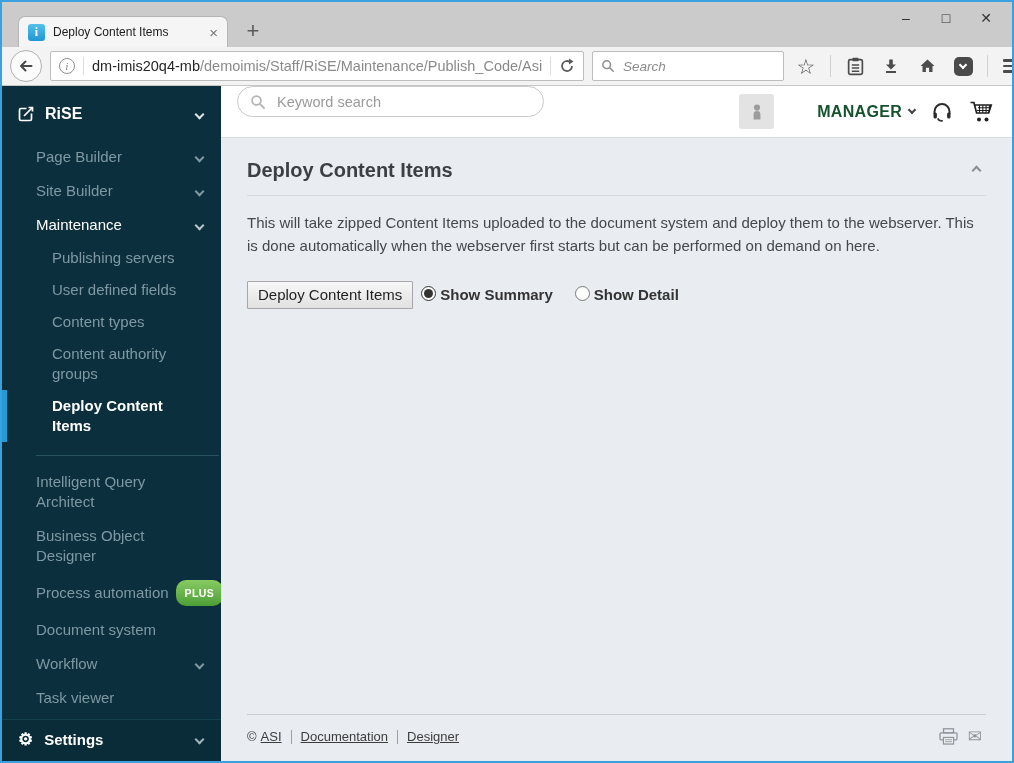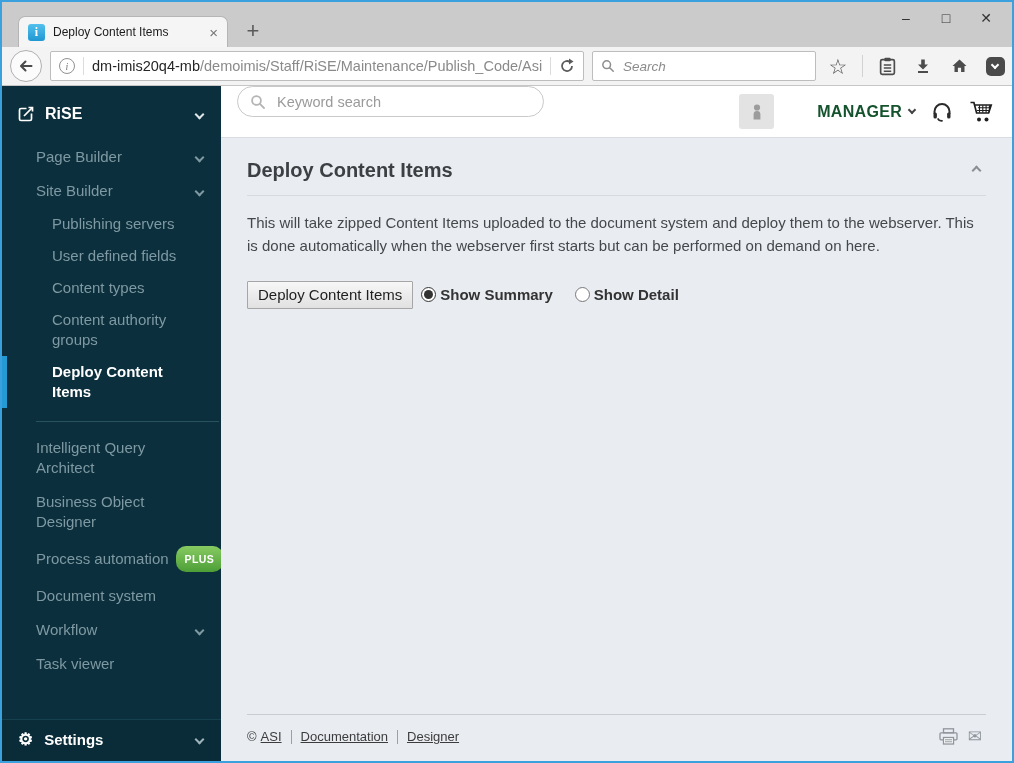--- a/index.html
+++ b/index.html
@@ -29,21 +29,21 @@
     display:flex; align-items:center; padding:0 8px; gap:8px; flex:none; }
   .back-btn { width:32px; height:32px; flex:none; border-radius:50%; border:1px solid #b0b0b0;
     background:#fbfbfb; display:flex; align-items:center; justify-content:center; }
   .urlbar { height:30px; width:534px; flex:none; background:#fff; border:1px solid #bdbdbd; border-radius:2px;
     display:flex; align-items:center; gap:8px; padding:0 8px; }
   .info-circle { width:16px; height:16px; flex:none; border-radius:50%; border:1px solid #919191; color:#777;
     font-size:10px; display:flex; align-items:center; justify-content:center; font-family:"Liberation Serif", serif; font-style:italic; }
   .url-sep { height:18px; border-left:1px solid #dcdcdc; }
   .url-text { flex:1; font-size:14.5px; color:#8a8a8a; white-space:nowrap; overflow:hidden; }
   .url-host { color:#262626; }
-  .searchbox { height:30px; width:224px; flex:none; background:#fff; border:1px solid #bdbdbd; border-radius:2px;
+  .searchbox { height:30px; width:192px; flex:none; background:#fff; border:1px solid #bdbdbd; border-radius:2px;
     display:flex; align-items:center; gap:6px; padding:0 8px; }
   .searchbox input { flex:1; min-width:0; border:none; outline:none; background:transparent;
     font-family:inherit; font-size:13.5px; font-style:italic; color:#444; }
   .searchbox input::placeholder { color:#8c8c8c; font-style:italic; }
   .kw-search input::placeholder { color:#9a9a9a; font-style:normal; }
   .tb-icon { width:28px; height:30px; display:flex; align-items:center; justify-content:center; color:#4c4c4c; flex:none; }
   .tb-sep { height:22px; border-left:1px solid #d2d2d2; margin:0 2px; }
   .star-glyph { font-size:21px; line-height:1; }
   .pocket { width:19px; height:19px; border-radius:5px; background:#4a4a4a;
     display:flex; align-items:center; justify-content:center; }
@@ -102,21 +102,21 @@
   .content { flex:1; display:flex; flex-direction:column; min-height:0; padding:0 26px; }
   .title-row { display:flex; align-items:center; justify-content:space-between;
     padding:21px 6px 13px 0; border-bottom:1px solid #d7dbe0; }
   h1 { margin:0; font-size:20px; font-weight:bold; color:#3d4043; }
   .collapse-chev { color:#8a8f94; cursor:pointer; }
   .description { margin:15px 0 0; font-size:15px; line-height:1.55; color:#45484b; max-width:750px; }
   .controls { margin-top:23px; display:flex; align-items:center; }
   .deploy-btn { font-family:inherit; font-size:15px; color:#1f1f1f; cursor:pointer;
     background:linear-gradient(#f7f7f7,#e1e1e1); border:1px solid #a6a6a6; border-radius:1px;
     padding:4px 10px 5px; }
-  .radio { display:flex; align-items:center; gap:4px; font-size:15px; font-weight:bold; color:#333; margin-left:8px; cursor:pointer; }
+  .radio { display:flex; gap:4px; font-size:15px; font-weight:bold; color:#333; margin-left:8px; cursor:pointer; }
   .radio + .radio { margin-left:22px; }
   .radio input { width:15px; height:15px; margin:0; accent-color:#333; }
 
   .footer { margin-top:auto; border-top:1px solid #c9cdd2; padding:13px 4px 16px 0;
     display:flex; align-items:center; font-size:13px; color:#3c3c3c; }
   .f-link { text-decoration:underline; cursor:pointer; }
   .f-sep { border-left:1px solid #9aa0a6; height:14px; margin:0 9px; }
   .copyright { margin-right:4px; }
   .footer-right { margin-left:auto; display:flex; align-items:center; gap:10px; color:#8f959b; }
   .envelope { font-size:17px; line-height:1; cursor:pointer; }
@@ -212,20 +212,21 @@
           <path d="M10.5 1.5h4v4" fill="none" stroke="#fff" stroke-width="1.7"></path>
         </svg>
         <span>RiSE</span>
         <span class="chev down"></span>
       </div>
 
       <div class="side-nav">
         <ul>
           <li class="top"><span>Page Builder</span><span class="chev down"></span></li>
           <li class="top"><span>Site Builder</span><span class="chev down"></span></li>
+          <li class="top expanded"><span>Maintenance</span><span class="chev down"></span></li>
           <li class="sub"><span>Publishing servers</span></li>
           <li class="sub"><span>User defined fields</span></li>
           <li class="sub"><span>Content types</span></li>
           <li class="sub"><span>Content authority groups</span></li>
           <li class="sub active"><span>Deploy Content Items</span></li>
           <li class="divider"></li>
           <li class="top"><span>Intelligent Query Architect</span></li>
           <li class="top"><span>Business Object Designer</span></li>
           <li class="top nowrap"><span>Process automation</span><span class="badge">PLUS</span></li>
           <li class="top"><span>Document system</span></li>

